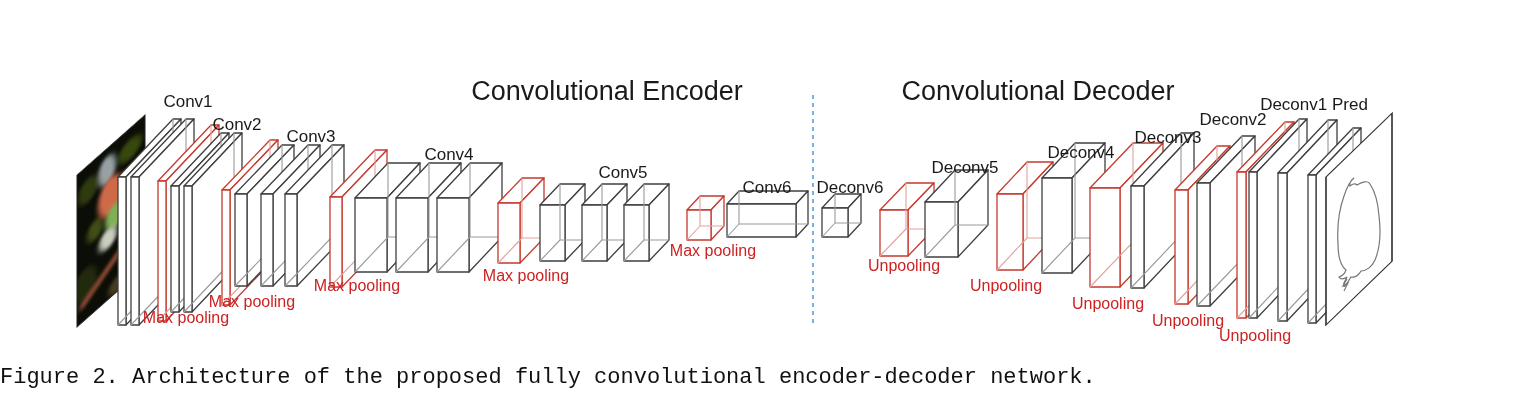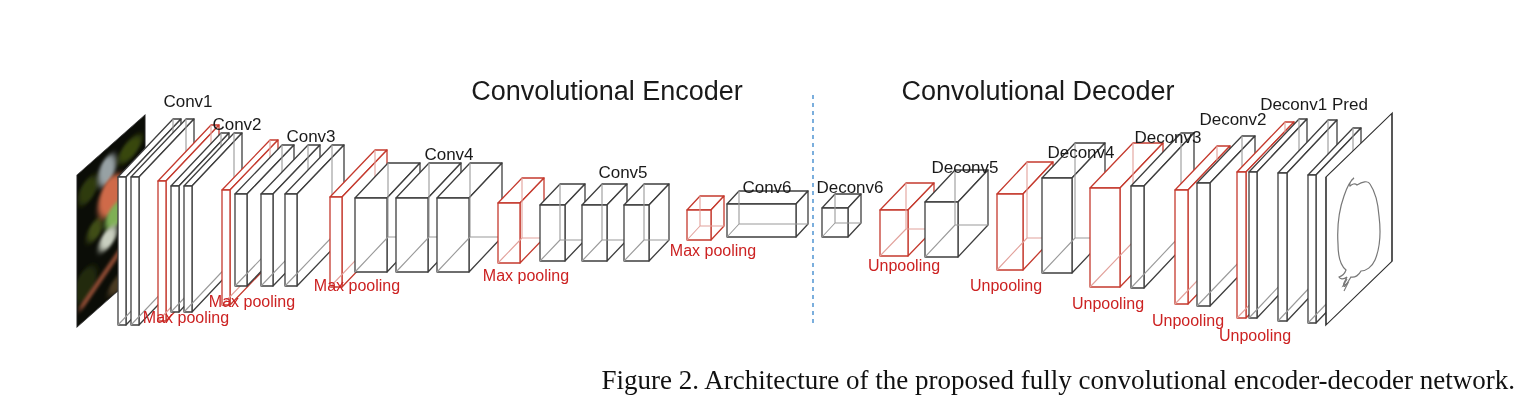--- a/index.html
+++ b/index.html
@@ -1,19 +1,19 @@
 <!DOCTYPE html>
 <html><head>
 <meta charset="utf-8">
 <style>
   html,body{margin:0;padding:0;background:#fff;}
   .stage{position:relative;width:1515px;height:420px;background:#fff;overflow:hidden;
          font-family:"Liberation Sans",sans-serif;}
-  .caption{position:absolute;left:0;top:365px;width:100%;text-align:right;
-           font-family:Liberation Serif, serif;font-size:27px;color:#111;}
+  .caption{position:absolute;left:0;top:365px;width:100%;text-align:left;
+           font-family:Liberation Mono, monospace;font-size:22px;color:#111;}
   svg{position:absolute;left:0;top:0;}
   text{text-anchor:middle;}
   text.t{font-size:27px;fill:#1a1a1a;}
   text.k{font-size:17px;fill:#1a1a1a;}
   text.r{font-size:16px;}
 </style>
 </head>
 <body>
 
 <div class="stage">

